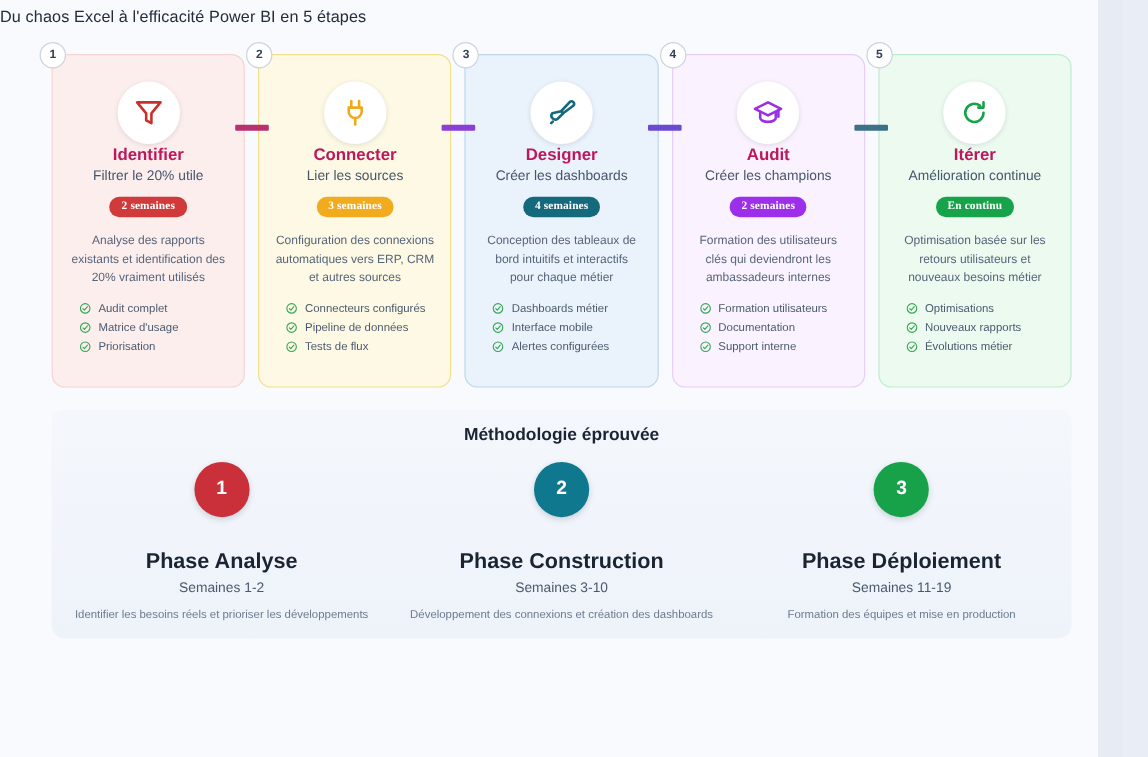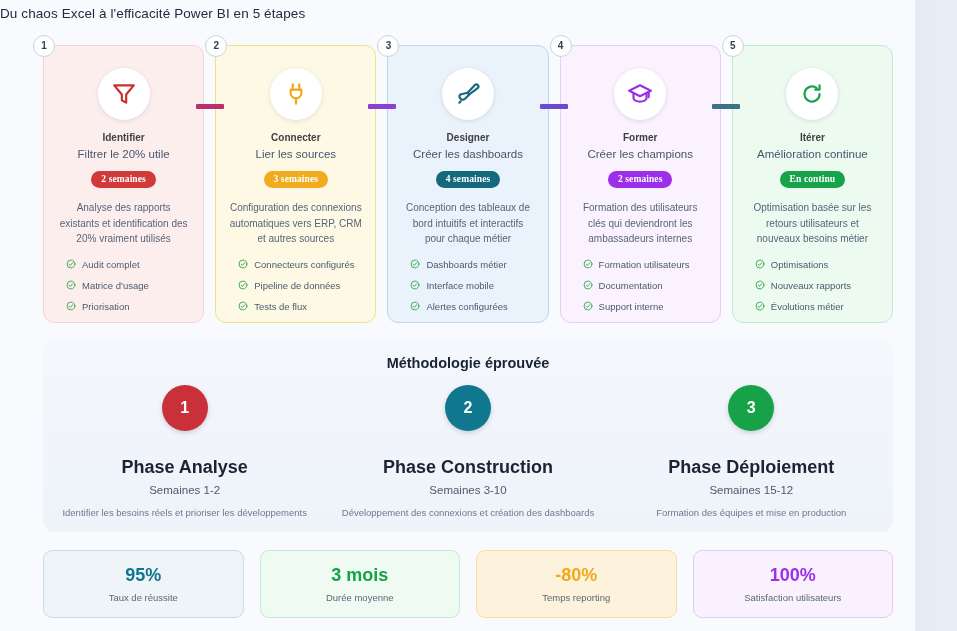--- a/index.html
+++ b/index.html
@@ -62,24 +62,24 @@
   .icon-circle {
     width: 52px; height: 52px;
     margin: 2px auto 0 auto;
     border-radius: 50%;
     background: #ffffff;
     box-shadow: 0 1px 4px rgba(30,40,60,.13);
     display: flex; align-items: center; justify-content: center;
   }
   .icon-circle svg { width: 26px; height: 26px; display: block; }
   .step-title {
-    margin-top: 12px;
-    font-size: 10px;
-    font-weight: bold;
-    color: #404040;
+    margin-top: 0;
+    font-size: 14px;
+    font-weight: bold;
+    color: #be185d;
   }
   .step-subtitle {
     margin-top: 5px;
     font-size: 11.5px;
     color: #46566b;
   }
   .step-pill {
     display: inline-block;
     margin-top: 11px;
     padding: 3px 10px 4px 10px;
@@ -103,21 +103,20 @@
     padding-left: 11px;
     list-style: none;
   }
   .step-list li {
     display: flex;
     align-items: center;
     gap: 6px;
     font-size: 9.5px;
     color: #4b5a6e;
     margin-bottom: 5px;
-    margin-top: 10px;
   }
   .check-icon { width: 10px; height: 10px; flex: 0 0 10px; display: block; }
 
   
   .connector {
     position: absolute;
     top: 83px;
     width: 28px; height: 5px;
     border-radius: 1px;
     z-index: 3;
@@ -305,21 +304,21 @@
       </div>
       <div class="step-card" style="background: rgb(250, 242, 254); border-color: rgb(231, 205, 247);">
         <div class="step-badge">4</div>
         <div class="icon-circle">
           <svg viewBox="0 0 24 24" fill="none" stroke="#9b2fe8" stroke-width="2" stroke-linecap="round" stroke-linejoin="round">
             <path d="M12 4L2 9l10 5 10-5z"></path>
             <path d="M6 11.5V16c0 1.6 2.7 3 6 3s6-1.4 6-3v-4.5"></path>
             <path d="M20 10v5"></path>
           </svg>
         </div>
-        <div class="step-title">Former</div>
+        <div class="step-title">Audit</div>
         <div class="step-subtitle">Créer les champions</div>
         <div><span class="step-pill" style="background: rgb(157, 46, 233);">2 semaines</span></div>
         <div class="step-desc">Formation des utilisateurs clés qui deviendront les ambassadeurs internes</div>
         <ul class="step-list">
           <li>
             <svg viewBox="0 0 24 24" class="check-icon" fill="none" stroke="#34a853" stroke-width="2.2" stroke-linecap="round" stroke-linejoin="round">
               <circle cx="12" cy="12" r="9.5"></circle>
               <path d="M7.5 12.5l3 3 6-7"></path>
             </svg>
             <span>Formation utilisateurs</span>
@@ -393,37 +392,19 @@
         </div>
         <div class="phase">
           <div class="phase-circle" style="background: rgb(16, 120, 142);">2</div>
           <div class="phase-name">Phase Construction</div>
           <div class="phase-weeks">Semaines 3-10</div>
           <div class="phase-desc">Développement des connexions et création des dashboards</div>
         </div>
         <div class="phase">
           <div class="phase-circle" style="background: rgb(23, 162, 74);">3</div>
           <div class="phase-name">Phase Déploiement</div>
-          <div class="phase-weeks">Semaines 15-12</div>
+          <div class="phase-weeks">Semaines 11-19</div>
           <div class="phase-desc">Formation des équipes et mise en production</div>
         </div>
       </div>
   </div>
 
-  <div class="stats-row" id="stats-row">
-      <div class="stat-card" style="background: rgb(238, 244, 248); border-color: rgb(201, 220, 232);">
-        <div class="stat-value" style="color: rgb(19, 116, 140);">95%</div>
-        <div class="stat-label">Taux de réussite</div>
-      </div>
-      <div class="stat-card" style="background: rgb(239, 250, 242); border-color: rgb(196, 234, 210);">
-        <div class="stat-value" style="color: rgb(23, 162, 74);">3 mois</div>
-        <div class="stat-label">Durée moyenne</div>
-      </div>
-      <div class="stat-card" style="background: rgb(253, 243, 221); border-color: rgb(243, 223, 163);">
-        <div class="stat-value" style="color: rgb(240, 169, 28);">-80%</div>
-        <div class="stat-label">Temps reporting</div>
-      </div>
-      <div class="stat-card" style="background: rgb(249, 241, 254); border-color: rgb(228, 201, 246);">
-        <div class="stat-value" style="color: rgb(157, 46, 233);">100%</div>
-        <div class="stat-label">Satisfaction utilisateurs</div>
-      </div>
-    </div>
 </div>
 
 </body></html>

